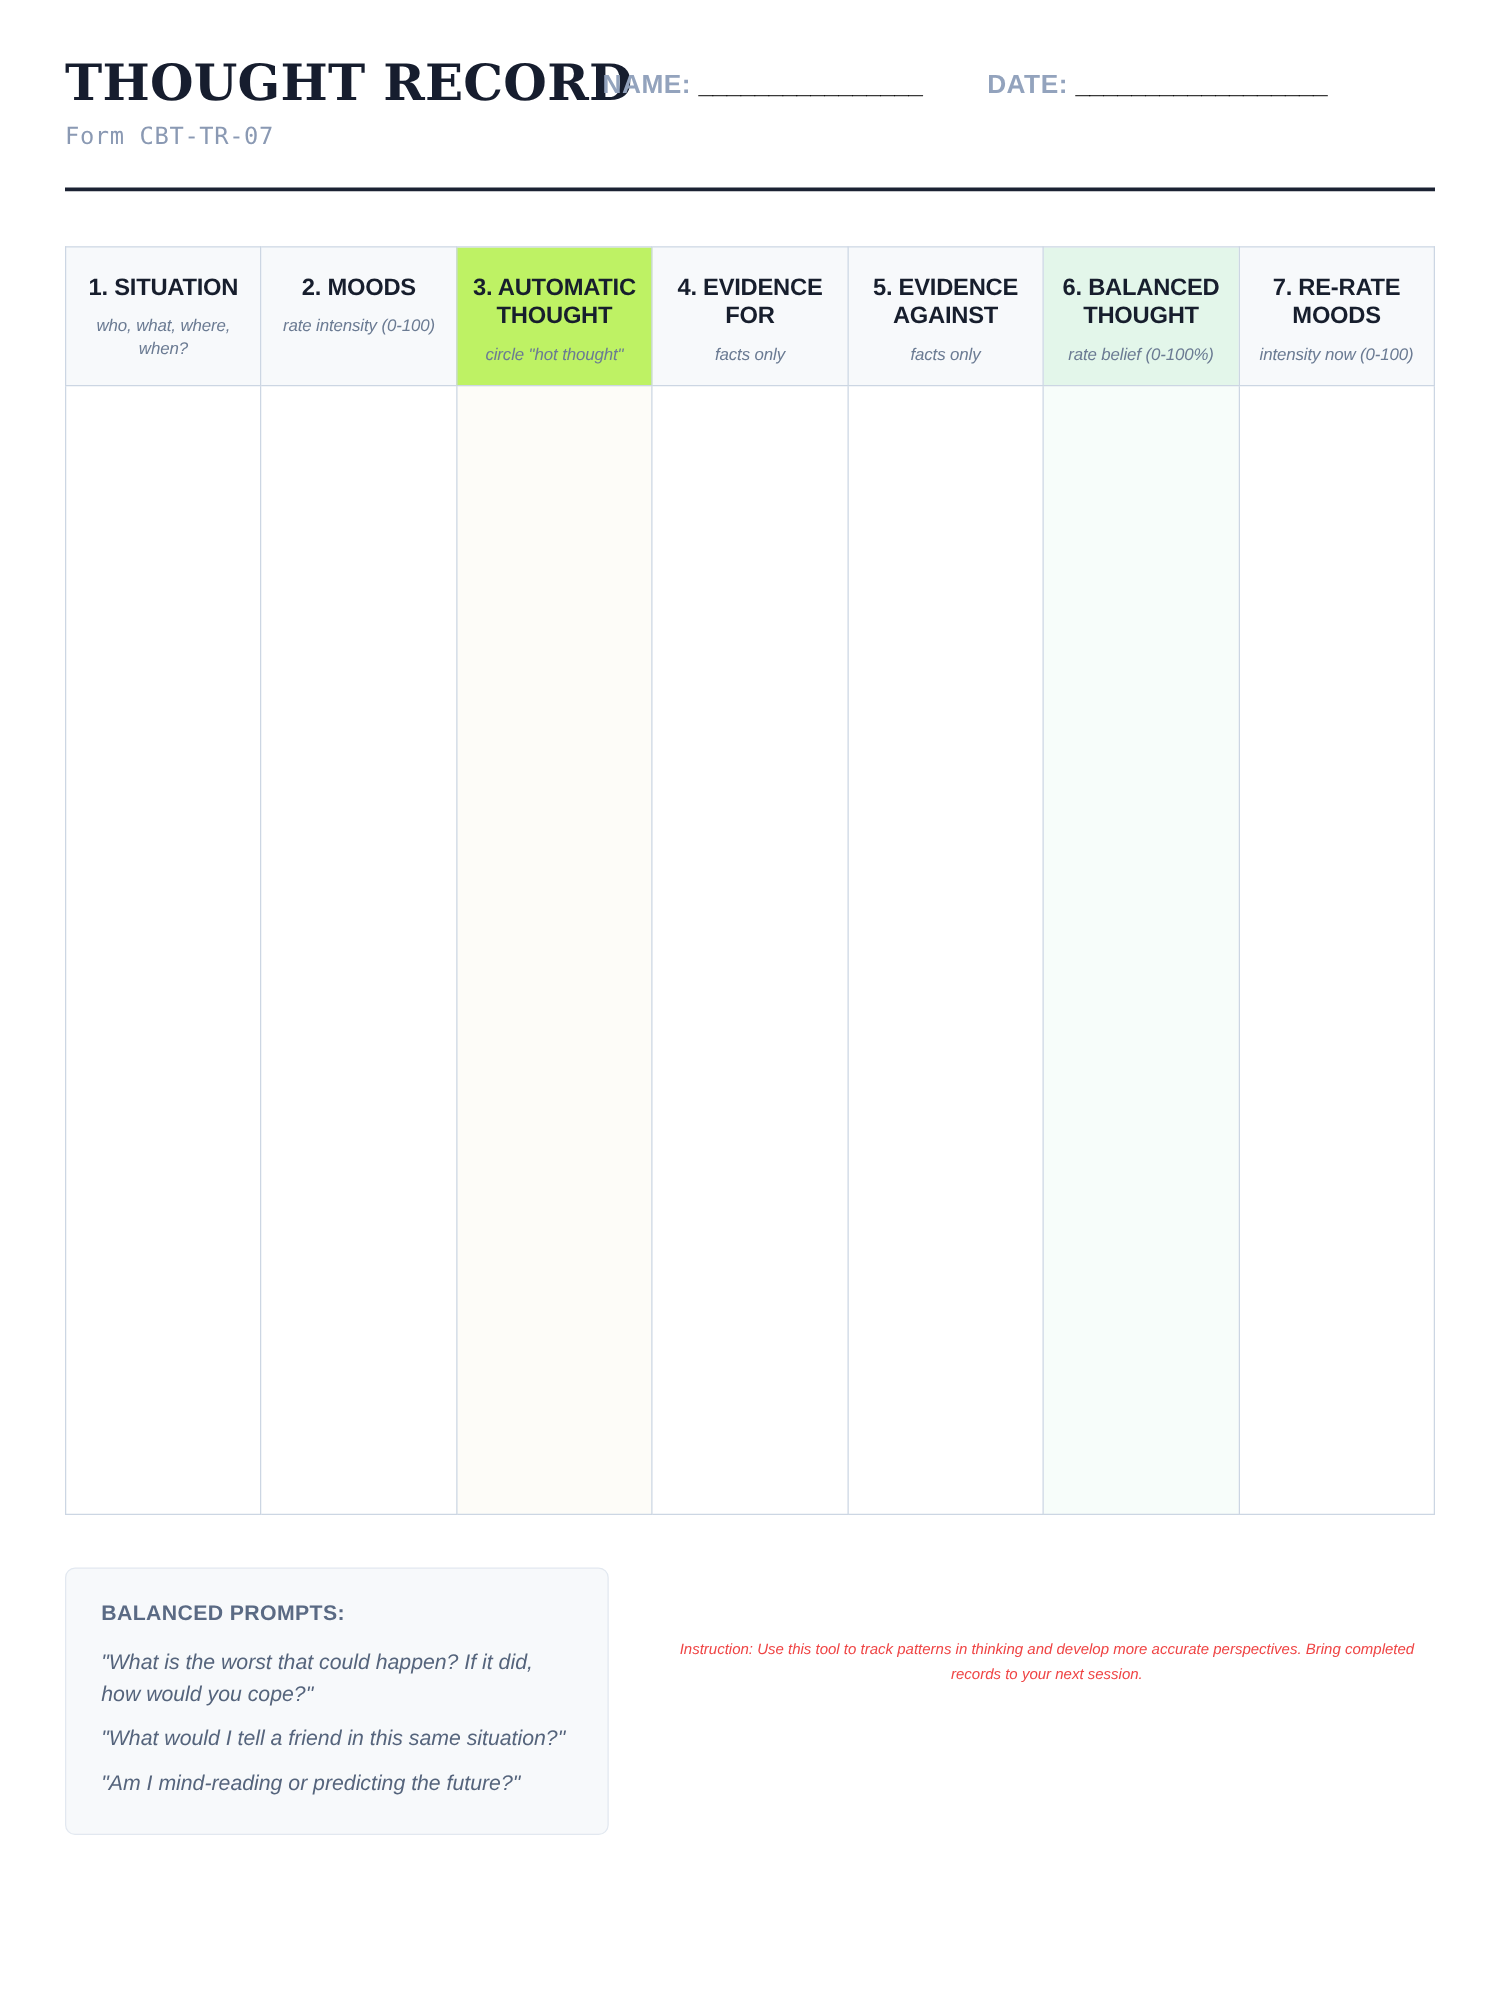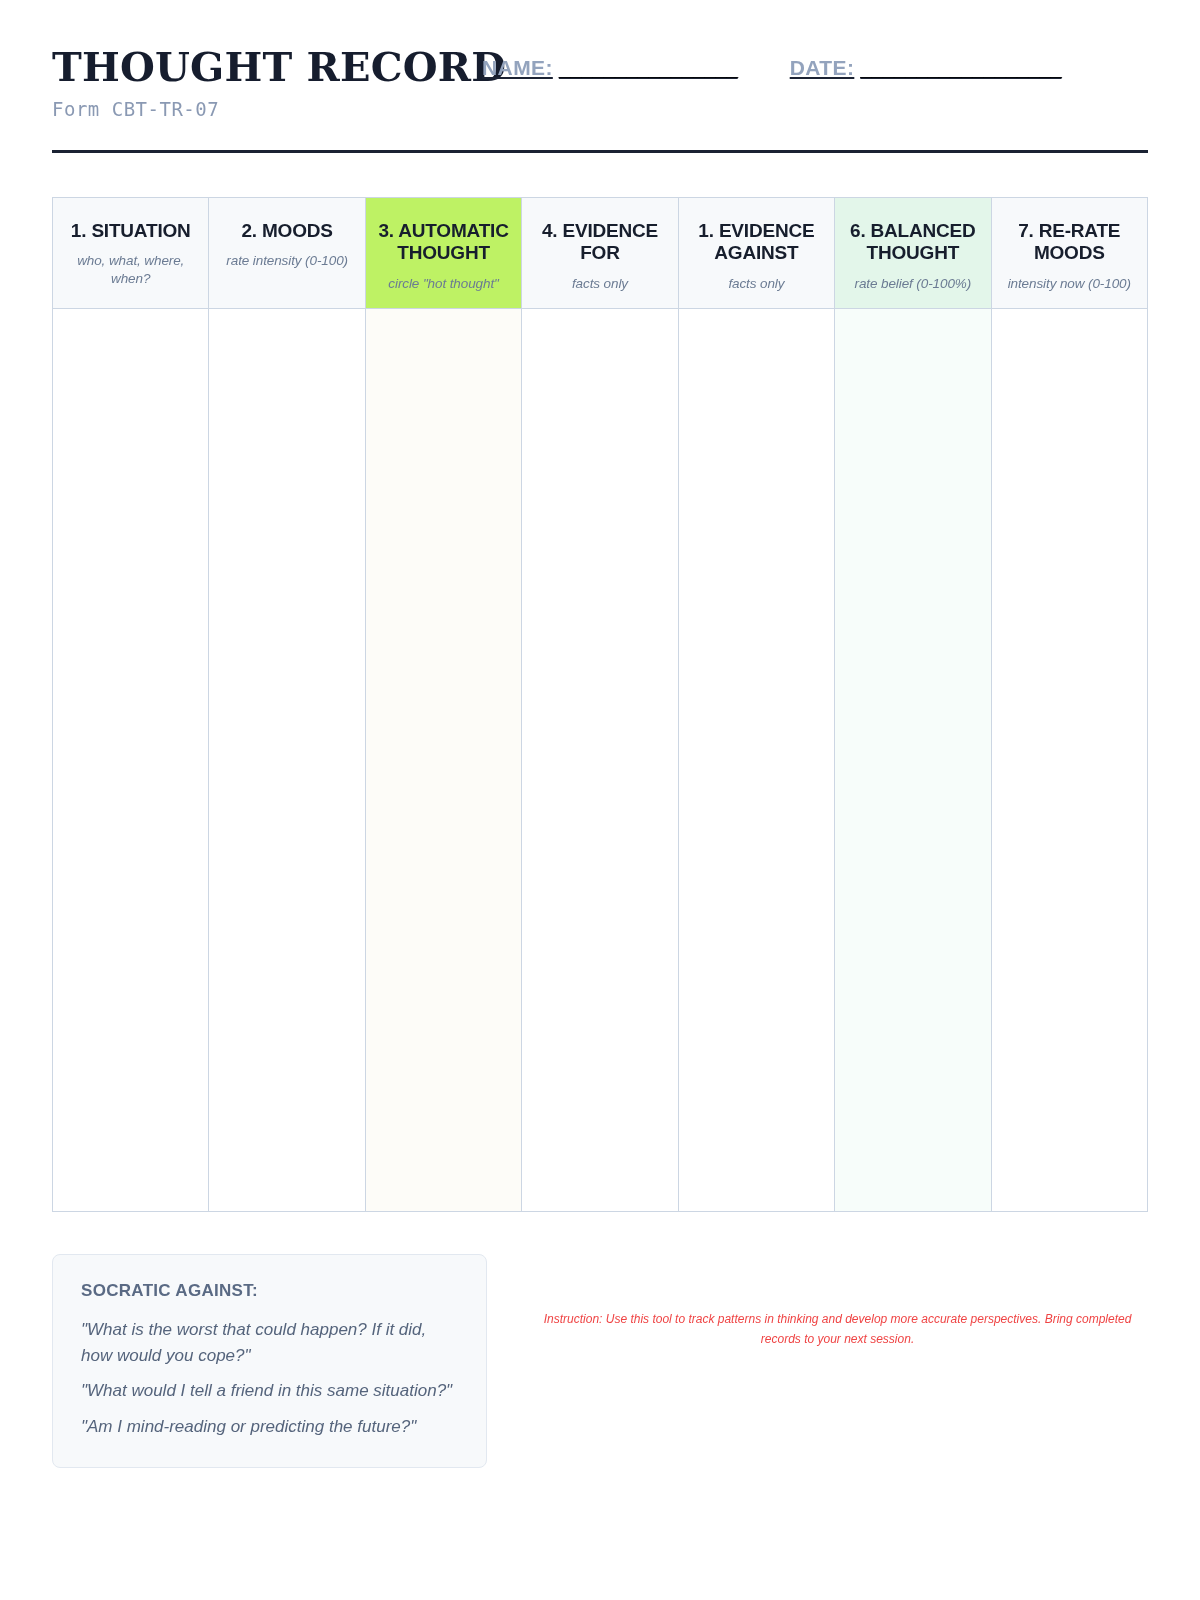--- a/index.html
+++ b/index.html
@@ -51,21 +51,20 @@
     margin-top: 10px;
     letter-spacing: 0.5px;
   }
 
   .fields {
     flex: 1 1 auto;
     display: flex;
     align-items: center;
     padding-top: 10px;
     gap: 52px;
-    text-decoration: underline;
   }
   .field {
     display: flex;
     align-items: baseline;
     font-size: 21px;
     font-weight: bold;
     color: #93a3bd;
     letter-spacing: 0.4px;
     white-space: nowrap;
   }
@@ -207,21 +206,21 @@
         </th>
         <th class="accent-warm">
           <span class="col-title">3. AUTOMATIC THOUGHT</span>
           <span class="col-hint">circle "hot thought"</span>
         </th>
         <th>
           <span class="col-title">4. EVIDENCE FOR</span>
           <span class="col-hint">facts only</span>
         </th>
         <th>
-          <span class="col-title">1. EVIDENCE AGAINST</span>
+          <span class="col-title">5. EVIDENCE AGAINST</span>
           <span class="col-hint">facts only</span>
         </th>
         <th class="accent-mint">
           <span class="col-title">6. BALANCED THOUGHT</span>
           <span class="col-hint">rate belief (0-100%)</span>
         </th>
         <th>
           <span class="col-title">7. RE-RATE MOODS</span>
           <span class="col-hint">intensity now (0-100)</span>
         </th>
@@ -235,21 +234,21 @@
         <td></td>
         <td></td>
         <td class="accent-mint"></td>
         <td></td>
       </tr>
     </tbody>
   </table>
 
   <div class="footer">
     <div class="prompts-box">
-      <div class="prompts-title">SOCRATIC AGAINST:</div>
+      <div class="prompts-title">BALANCED PROMPTS:</div>
       <div class="prompt-line">"What is the worst that could happen? If it did, how would you cope?"</div>
       <div class="prompt-line">"What would I tell a friend in this same situation?"</div>
       <div class="prompt-line">"Am I mind-reading or predicting the future?"</div>
     </div>
     <div class="instruction">Instruction: Use this tool to track patterns in thinking and develop more accurate perspectives. Bring completed records to your next session.</div>
   </div>
 
 </div>
 
 </body></html>

